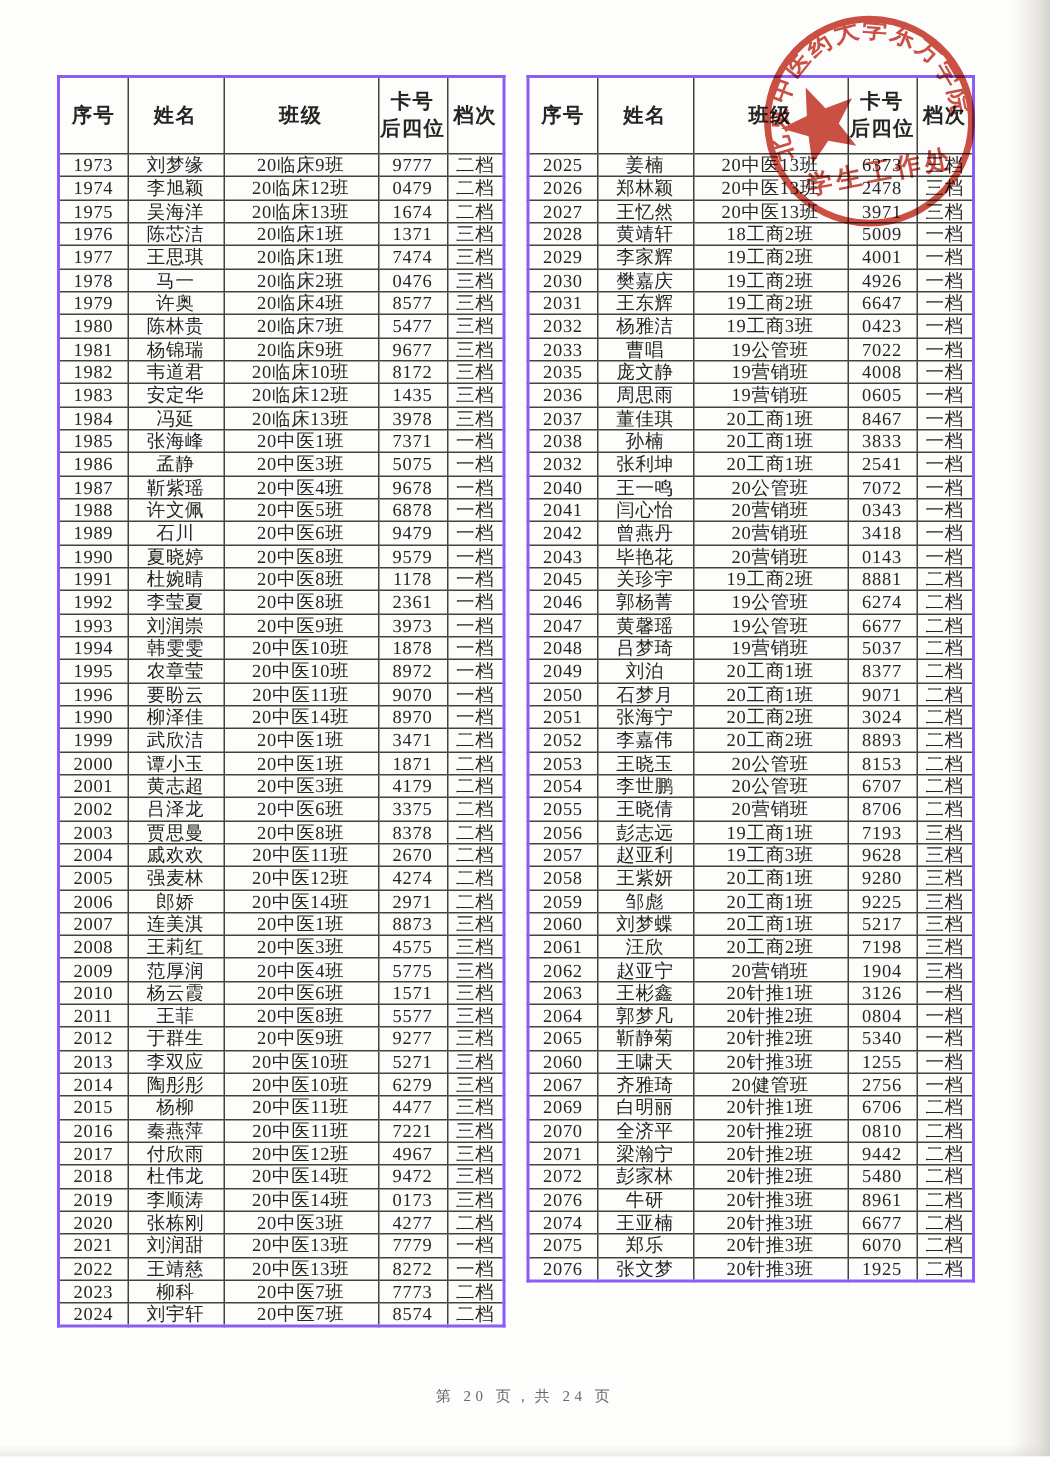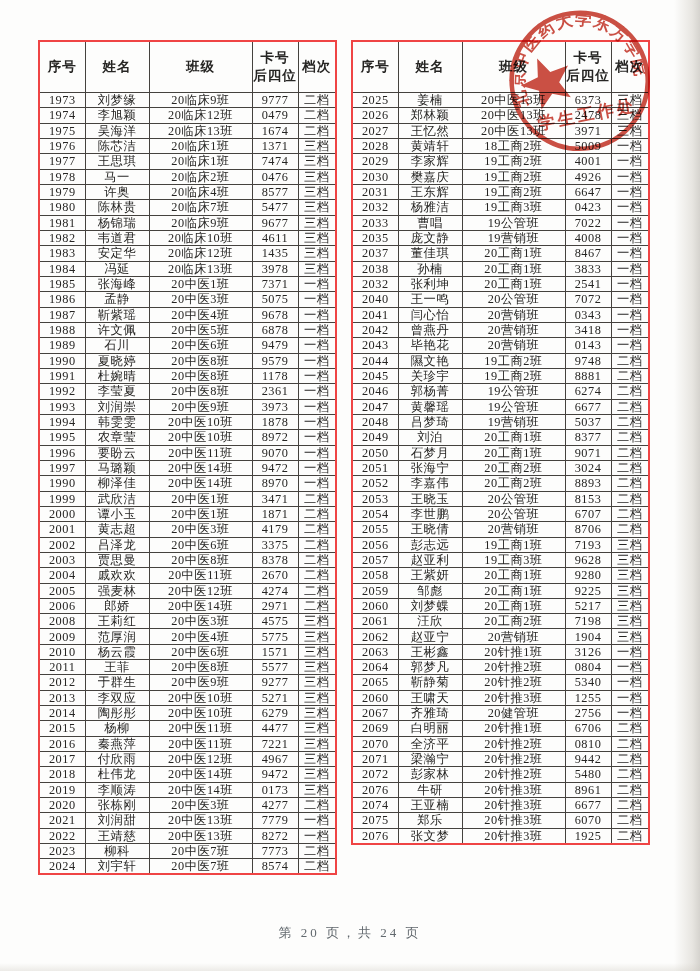--- a/index.html
+++ b/index.html
@@ -3,38 +3,38 @@
 <meta charset="utf-8">
 <style>
   html,body{margin:0;padding:0;}
   body{
     width:700px;height:971px;position:relative;overflow:hidden;
     background:#fdfdfc;
     font-family:"Liberation Serif","DejaVu Serif",serif;
   }
   .page{position:absolute;inset:0;}
   table.roster{
-    position:absolute;top:40px;border-collapse:collapse;table-layout:fixed;
-    border:2px solid #ef4444;background:transparent;
+    position:absolute;top:50px;border-collapse:collapse;table-layout:fixed;
+    border:2px solid #8b5cf6;background:transparent;
   }
   table.roster.left{left:38px;}
   table.roster.right{left:351px;}
   table.roster th,table.roster td{
     border:1px solid #45423e;text-align:center;vertical-align:middle;
     color:#262523;overflow:hidden;padding:0;
   }
   table.roster th{
     font-size:13.5px;font-weight:600;height:50px;line-height:1.3;
     white-space:pre-line;letter-spacing:1px;
   }
   table.roster tbody tr{height:15.34px;}
   table.roster td{font-size:12.3px;line-height:1;letter-spacing:.5px;}
   .footer{
     position:absolute;top:924px;left:0;width:100%;text-align:center;
-    font-size:13px;color:#62696e;letter-spacing:3px;
+    font-size:10px;color:#62696e;letter-spacing:3px;
   }
   .seal{
     position:absolute;left:486px;top:-10px;width:200px;height:200px;
     transform:rotate(-8deg);mix-blend-mode:multiply;opacity:.88;
     pointer-events:none;
   }
   .seal text{font-family:"Liberation Serif","DejaVu Serif",serif;font-weight:700;}
   .scan-edge-right{
     position:absolute;top:0;right:0;width:26px;height:100%;
     background:linear-gradient(to right,rgba(205,201,192,0),rgba(205,201,192,.45) 70%,rgba(180,176,168,.55));
@@ -128,21 +128,21 @@
           <td>1981</td>
           <td>杨锦瑞</td>
           <td>20临床9班</td>
           <td>9677</td>
           <td>三档</td>
         </tr>
         <tr>
           <td>1982</td>
           <td>韦道君</td>
           <td>20临床10班</td>
-          <td>4611</td>
+          <td>8172</td>
           <td>三档</td>
         </tr>
         <tr>
           <td>1983</td>
           <td>安定华</td>
           <td>20临床12班</td>
           <td>1435</td>
           <td>三档</td>
         </tr>
         <tr>
@@ -230,27 +230,20 @@
           <td>一档</td>
         </tr>
         <tr>
           <td>1996</td>
           <td>要盼云</td>
           <td>20中医11班</td>
           <td>9070</td>
           <td>一档</td>
         </tr>
         <tr>
-          <td>1997</td>
-          <td>马璐颖</td>
-          <td>20中医14班</td>
-          <td>9472</td>
-          <td>一档</td>
-        </tr>
-        <tr>
           <td>1990</td>
           <td>柳泽佳</td>
           <td>20中医14班</td>
           <td>8970</td>
           <td>一档</td>
         </tr>
         <tr>
           <td>1999</td>
           <td>武欣洁</td>
           <td>20中医1班</td>
@@ -298,20 +291,27 @@
           <td>20中医12班</td>
           <td>4274</td>
           <td>二档</td>
         </tr>
         <tr>
           <td>2006</td>
           <td>郎娇</td>
           <td>20中医14班</td>
           <td>2971</td>
           <td>二档</td>
+        </tr>
+        <tr>
+          <td>2007</td>
+          <td>连美淇</td>
+          <td>20中医1班</td>
+          <td>8873</td>
+          <td>三档</td>
         </tr>
         <tr>
           <td>2008</td>
           <td>王莉红</td>
           <td>20中医3班</td>
           <td>4575</td>
           <td>三档</td>
         </tr>
         <tr>
           <td>2009</td>
@@ -511,20 +511,27 @@
           <td>一档</td>
         </tr>
         <tr>
           <td>2035</td>
           <td>庞文静</td>
           <td>19营销班</td>
           <td>4008</td>
           <td>一档</td>
         </tr>
         <tr>
+          <td>2036</td>
+          <td>周思雨</td>
+          <td>19营销班</td>
+          <td>0605</td>
+          <td>一档</td>
+        </tr>
+        <tr>
           <td>2037</td>
           <td>董佳琪</td>
           <td>20工商1班</td>
           <td>8467</td>
           <td>一档</td>
         </tr>
         <tr>
           <td>2038</td>
           <td>孙楠</td>
           <td>20工商1班</td>
@@ -558,27 +565,20 @@
           <td>20营销班</td>
           <td>3418</td>
           <td>一档</td>
         </tr>
         <tr>
           <td>2043</td>
           <td>毕艳花</td>
           <td>20营销班</td>
           <td>0143</td>
           <td>一档</td>
-        </tr>
-        <tr>
-          <td>2044</td>
-          <td>隰文艳</td>
-          <td>19工商2班</td>
-          <td>9748</td>
-          <td>二档</td>
         </tr>
         <tr>
           <td>2045</td>
           <td>关珍宇</td>
           <td>19工商2班</td>
           <td>8881</td>
           <td>二档</td>
         </tr>
         <tr>
           <td>2046</td>

